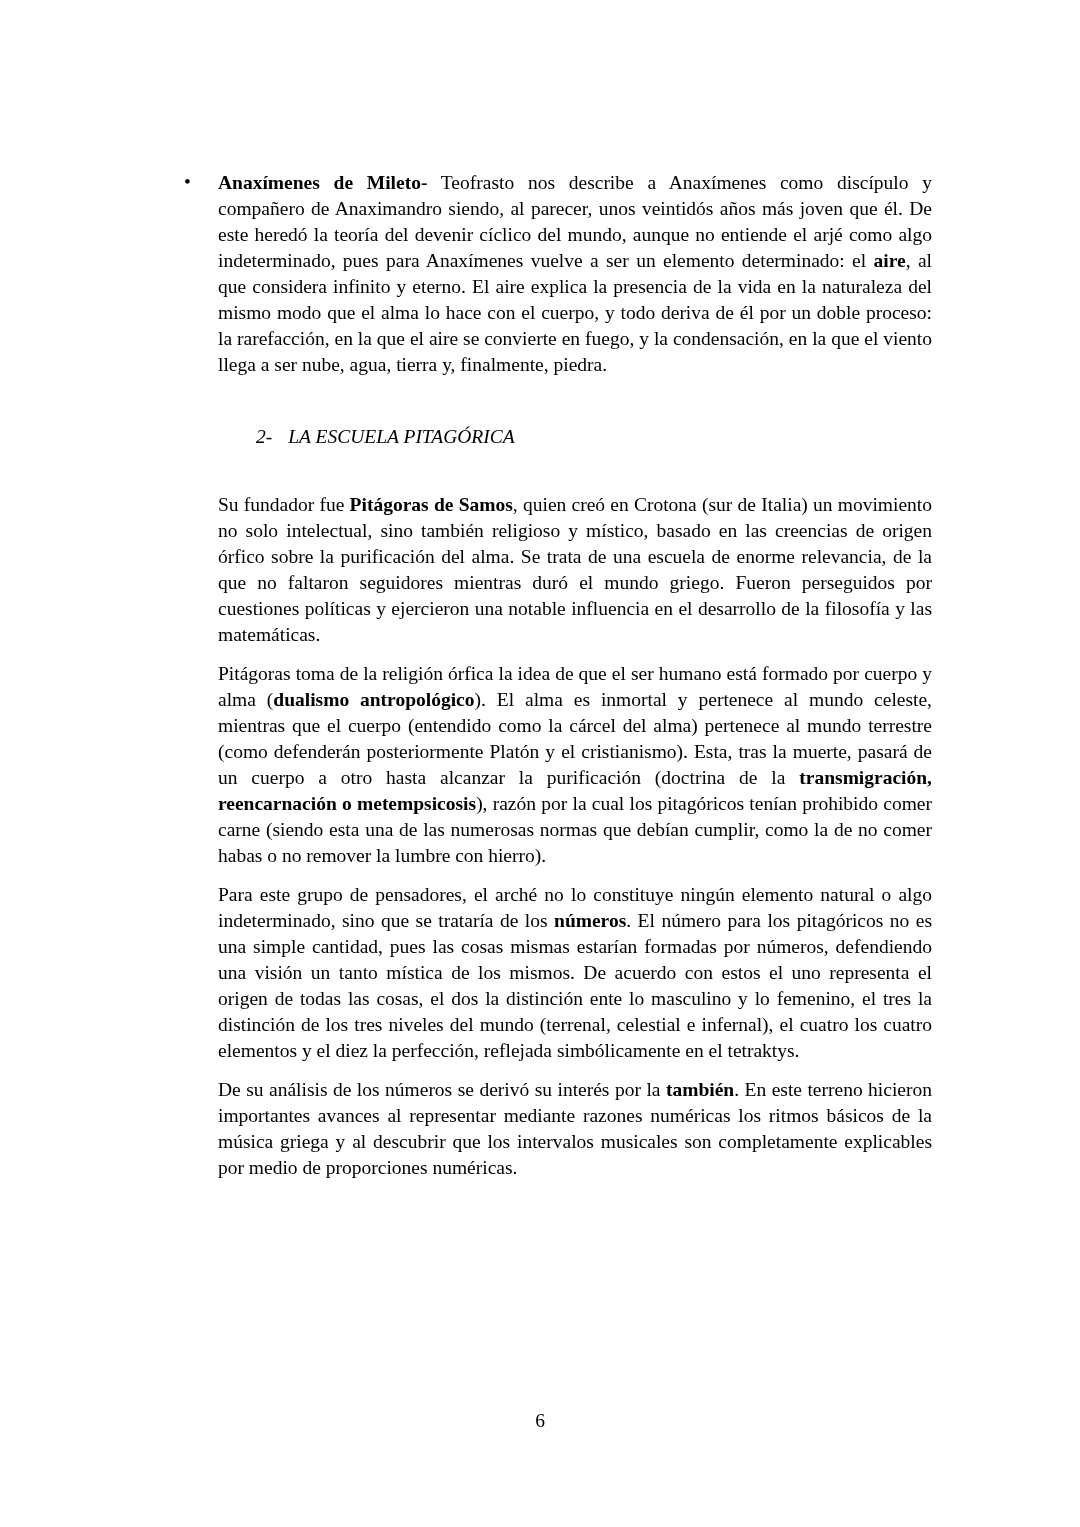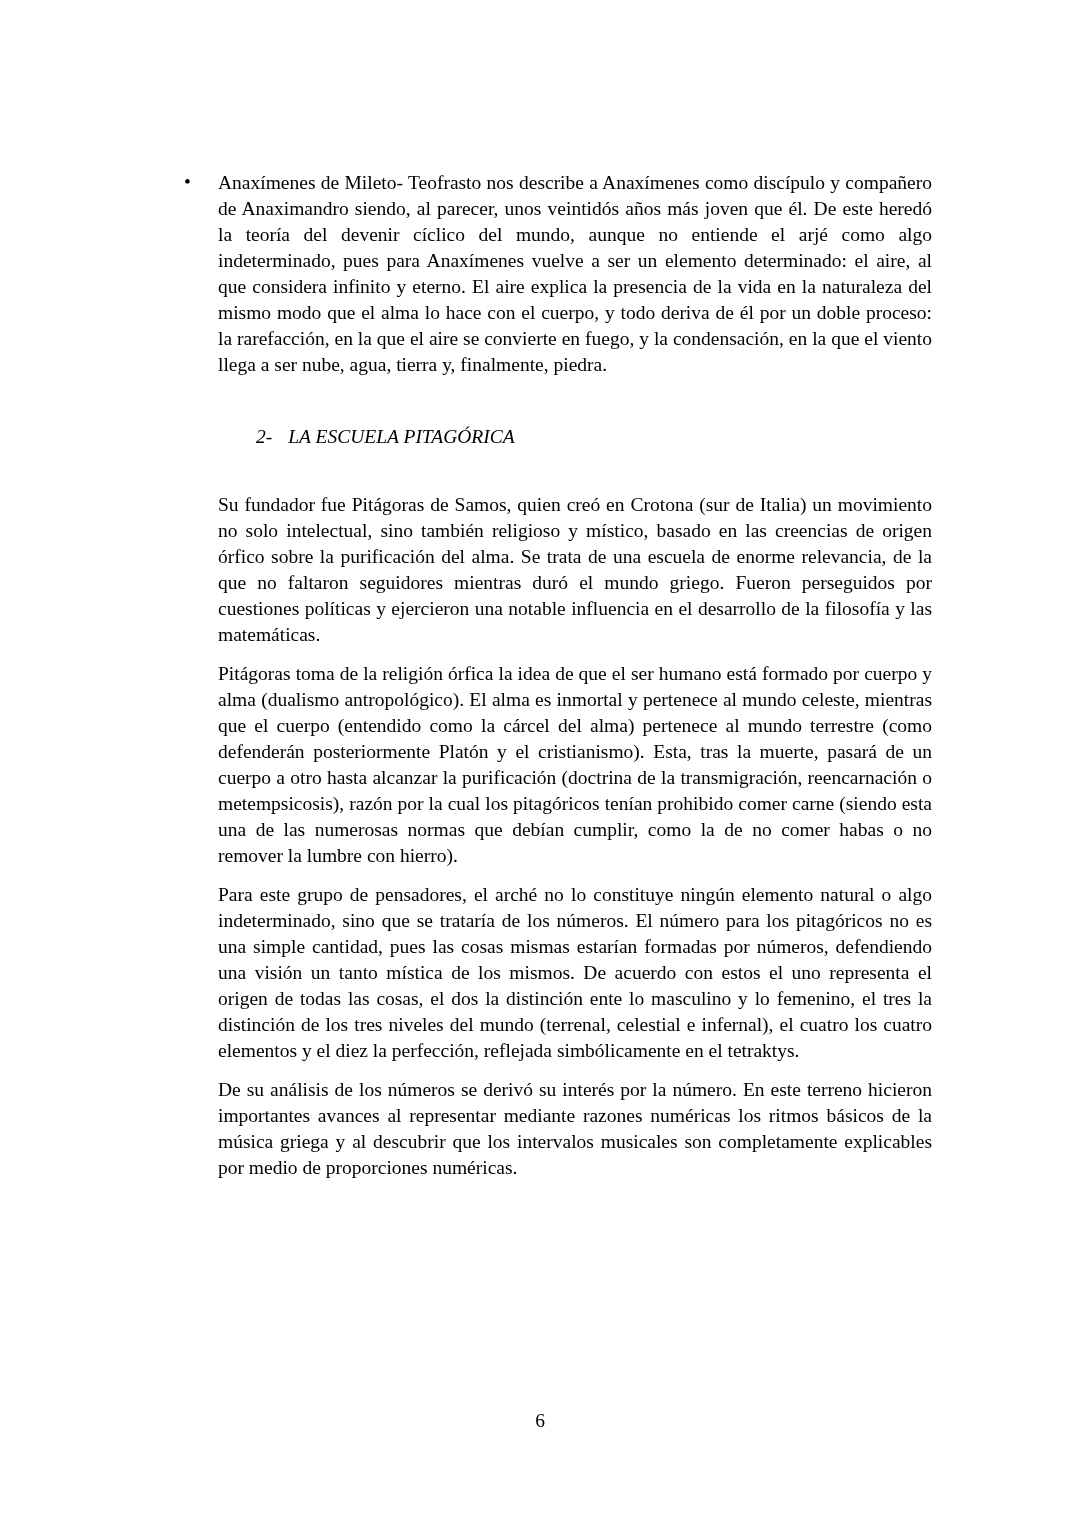--- a/index.html
+++ b/index.html
@@ -40,21 +40,21 @@
   }
   .heading {
     font-style: italic;
     font-weight: normal;
     font-size: 19.5px;
     line-height: 26px;
     margin: 46px 0 42px 38px;
     display: flex;
     gap: 16px;
   }
-  .b { font-weight: normal; margin-top: 20px; }
+  .b { font-weight: bold; margin-top: 20px; }
   .i { }
   .page-number {
     position: absolute;
     left: 0;
     right: 0;
     top: 1410px;
     text-align: center;
     font-size: 19.5px;
   }
 </style>
@@ -74,19 +74,19 @@
       <span>2-</span>
       <span>LA ESCUELA PITAGÓRICA</span>
     </h2>
 
     <p class="para"><span>Su fundador fue </span><span class="b">Pitágoras de Samos</span><span>, quien creó en Crotona (sur de Italia)  un movimiento no solo  intelectual, sino también religioso y místico, basado en las creencias de origen órfico sobre la purificación del alma. Se trata de una escuela de enorme relevancia, de la que no faltaron seguidores  mientras duró el mundo griego. Fueron perseguidos por cuestiones políticas y ejercieron una notable influencia en el desarrollo de la filosofía y las matemáticas.</span></p>
 
     <p class="para"><span>Pitágoras toma de la religión órfica la idea de que el ser humano está formado por cuerpo y alma (</span><span class="b">dualismo antropológico</span><span>). El alma es inmortal y pertenece al mundo celeste, mientras que el cuerpo (entendido como la </span><span class="i">cárcel del alma</span><span>) pertenece al mundo terrestre (como defenderán posteriormente Platón y el cristianismo). Esta, tras la muerte, pasará de un cuerpo a otro hasta alcanzar la purificación (doctrina de la </span><span class="b">transmigración, reencarnación o metempsicosis</span><span>), razón por la cual los pitagóricos tenían prohibido comer carne (siendo esta una de las numerosas normas que debían cumplir, como la de no comer habas o no remover la lumbre con hierro).</span></p>
 
     <p class="para"><span>Para este grupo de pensadores, el arché no lo constituye ningún elemento natural o algo indeterminado, sino que se trataría de los </span><span class="b">números</span><span>. El número para los pitagóricos no es una simple cantidad, pues las cosas mismas estarían formadas por números, defendiendo una visión un tanto mística de los mismos. De acuerdo con estos el uno representa el origen de todas las cosas, el dos la distinción ente lo masculino y lo femenino, el tres la distinción de los tres niveles del mundo (terrenal, celestial e infernal), el cuatro los cuatro elementos y el diez la perfección, reflejada  simbólicamente en el tetraktys.</span></p>
 
-    <p class="para"><span>De su análisis de los números se derivó su interés por la </span><span class="b">número</span><span>. En este terreno hicieron importantes avances al representar mediante razones numéricas los ritmos básicos de la música griega  y al descubrir que los intervalos musicales son completamente explicables por medio de proporciones numéricas.</span></p>
+    <p class="para"><span>De su análisis de los números se derivó su interés por la </span><span class="b">también</span><span>. En este terreno hicieron importantes avances al representar mediante razones numéricas los ritmos básicos de la música griega  y al descubrir que los intervalos musicales son completamente explicables por medio de proporciones numéricas.</span></p>
 
   </div>
 
   <div class="page-number">6</div>
 
 </div>
 
 </body></html>

